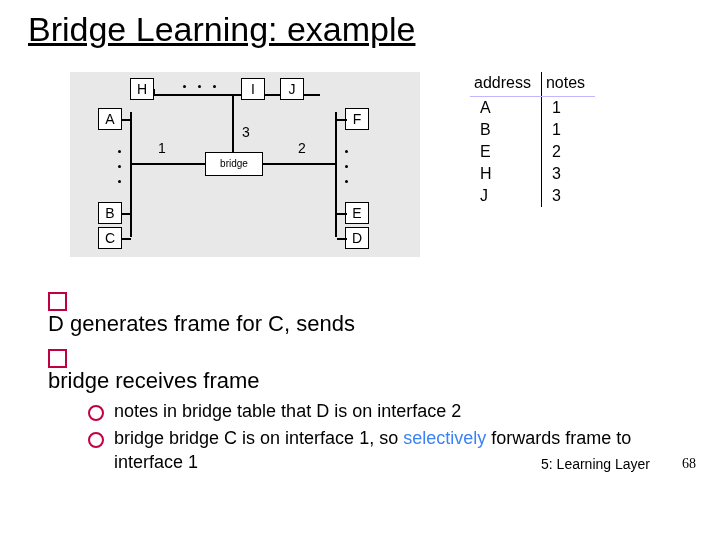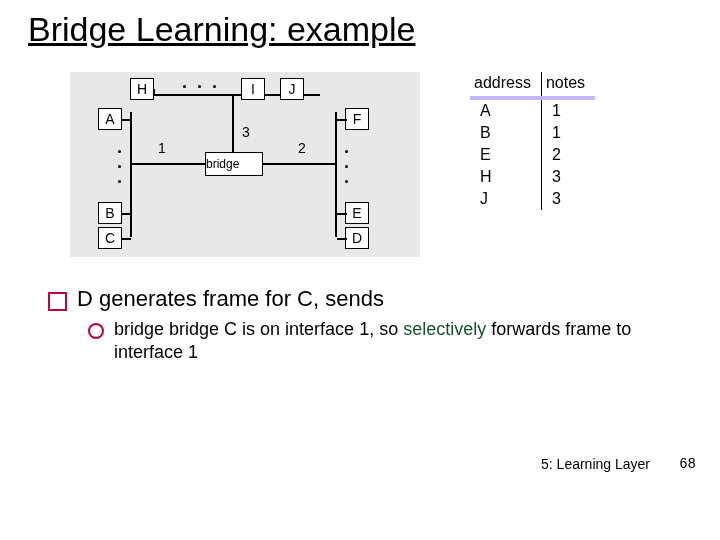--- a/index.html
+++ b/index.html
@@ -50,22 +50,22 @@
     text-align: center;
     line-height: 20px;
     width: 22px;
     height: 20px;
   }
   .bridge-box {
     position: absolute;
     background: #fff;
     border: 1px solid #000;
     font-family: Arial, Helvetica, sans-serif;
-    font-size: 12px;
-    text-align: left;
+    font-size: 10px;
+    text-align: center;
     width: 56px;
     height: 22px;
     line-height: 22px;
   }
   .line {
     position: absolute;
     background: #000;
   }
   .dot {
     position: absolute;
@@ -84,21 +84,21 @@
     left: 400px;
     top: 0px;
     font-family: Arial, Helvetica, sans-serif;
     font-size: 16px;
   }
   .table-area table {
     border-collapse: collapse;
   }
   .table-area th {
     font-weight: normal;
-    border-bottom: 4px solid #c4b5fd;
+    border-bottom: 1px solid #c4b5fd;
     padding: 2px 10px 4px 4px;
     text-align: left;
   }
   .table-area th:first-child {
     border-right: 1px solid #000;
   }
   .table-area td {
     padding: 2px 10px 2px 10px;
   }
   .table-area td:first-child {
@@ -109,20 +109,21 @@
     left: 48px;
     top: 280px;
     width: 630px;
     font-family: "Comic Sans MS", "Comic Sans", cursive, sans-serif;
   }
   .b1 {
     font-size: 22px;
     margin: 6px 0;
     display: flex;
     align-items: flex-start;
+    flex-direction: column;
   }
   .b1-mark {
     display: inline-block;
     width: 15px;
     height: 15px;
     border: 2px solid #c00040;
     margin-right: 10px;
     margin-top: 6px;
     flex-shrink: 0;
   }
@@ -137,34 +138,34 @@
     display: inline-block;
     width: 12px;
     height: 12px;
     border: 2px solid #c00040;
     border-radius: 50%;
     margin-right: 10px;
     margin-top: 5px;
     flex-shrink: 0;
   }
   .highlight {
-    color: #14532d;
+    color: #3b82f6;
   }
   .footer-label {
     position: absolute;
     right: 70px;
     bottom: 20px;
     font-family: "Comic Sans MS", "Comic Sans", cursive, sans-serif;
     font-size: 14px;
   }
   .footer-num {
     position: absolute;
     right: 24px;
     bottom: 20px;
-    font-family: Liberation Mono, monospace;
+    font-family: Liberation Serif, serif;
     font-size: 14px;
   }
 </style>
 </head>
 <body>
 
 <div class="slide">
 
   <div class="title">Bridge Learning: example</div>
 
@@ -259,20 +260,28 @@
         </tbody>
       </table>
     </div>
   </div>
 
   <div class="bullets">
     <div class="b1">
       <span class="b1-mark"></span>
       <span>D generates frame for C, sends</span>
     </div>
+    <div class="b1">
+      <span class="b1-mark"></span>
+      <span>bridge receives frame</span>
+    </div>
+    <div class="b2">
+      <span class="b2-mark"></span>
+      <span>notes in bridge table that D is on interface 2</span>
+    </div>
     <div class="b2">
       <span class="b2-mark"></span>
       <span>
         <span>bridge bridge C is on interface 1, so </span><span class="highlight">selectively</span><span> forwards frame to interface 1</span>
       </span>
     </div>
   </div>
 
   <div class="footer-label">5: Learning Layer</div>
   <div class="footer-num">68</div>

